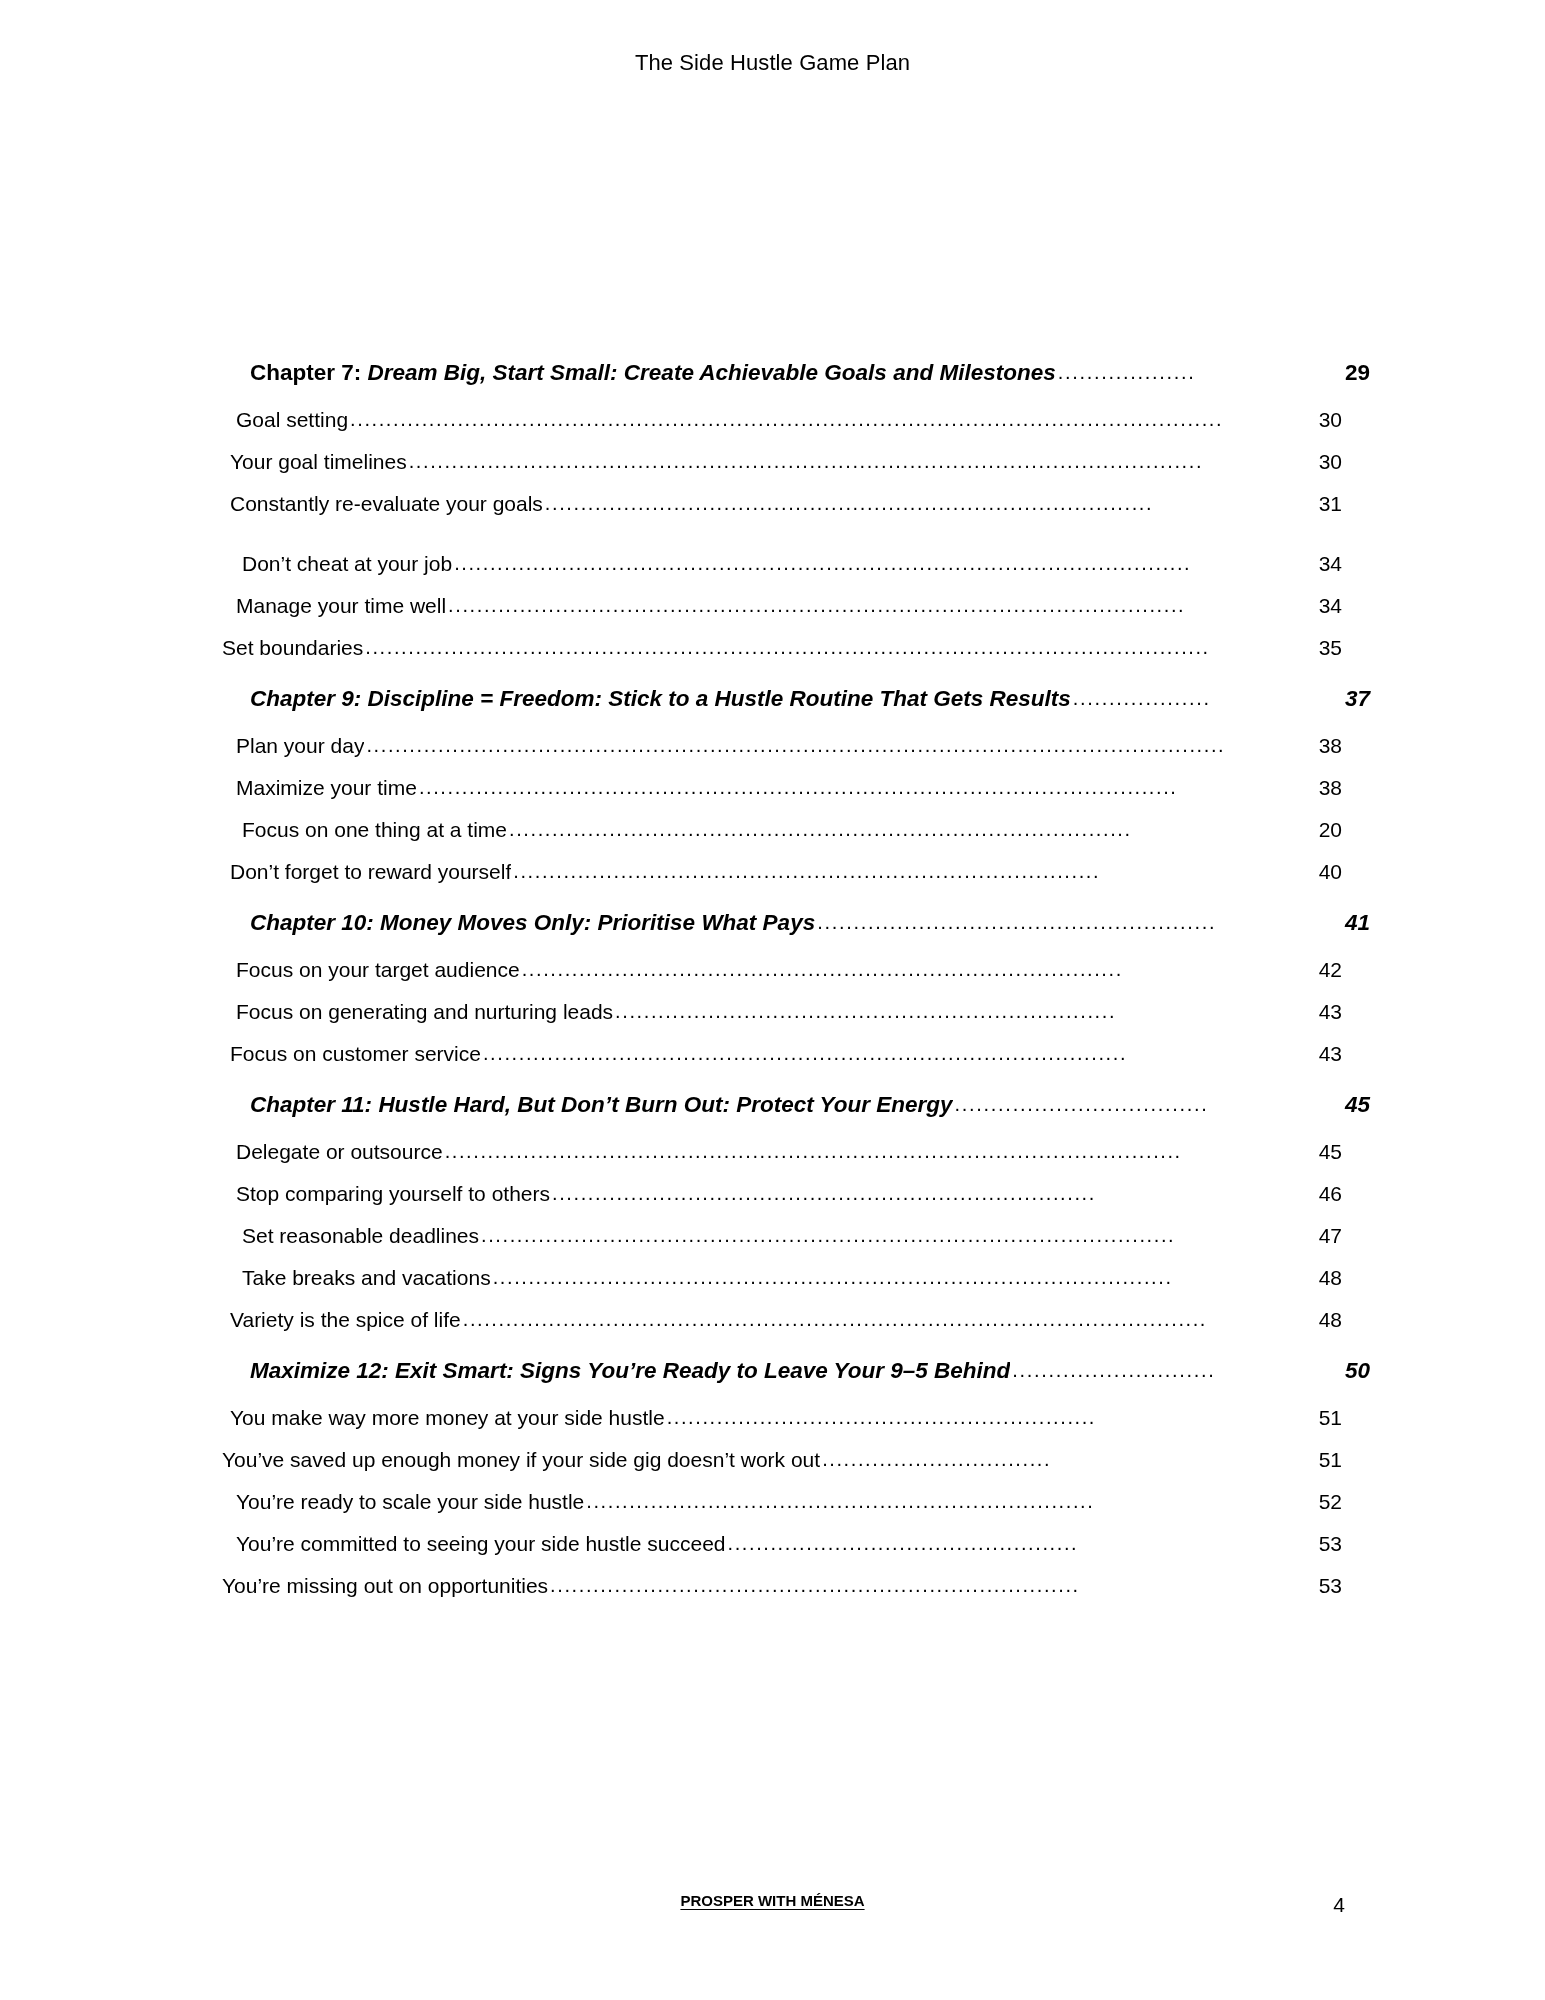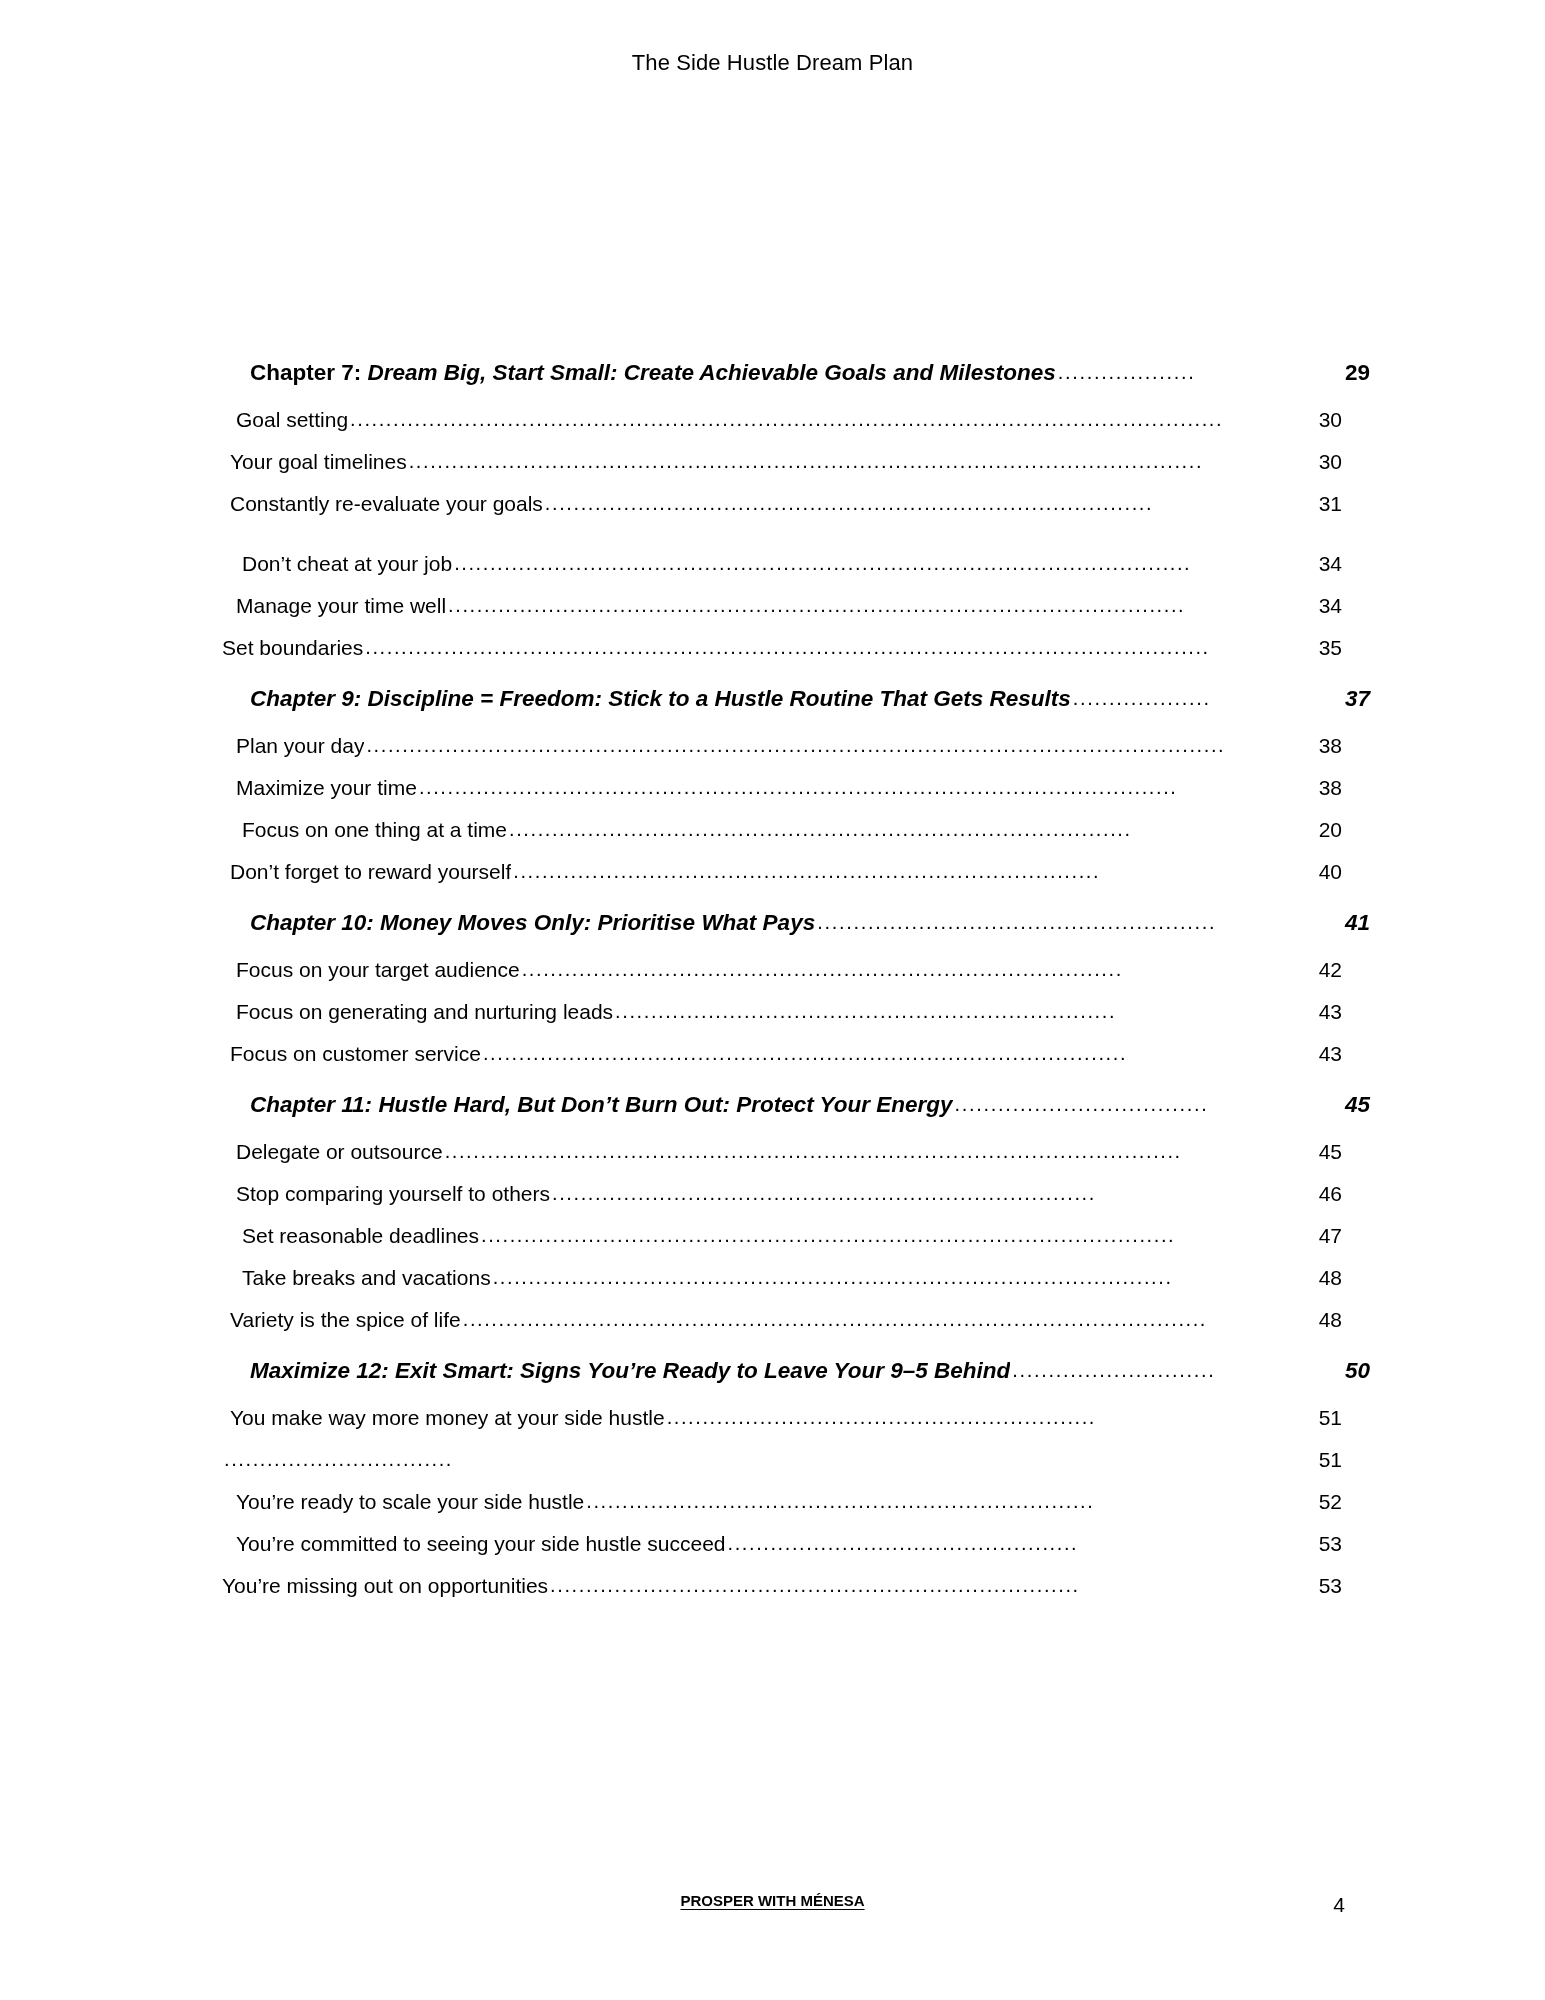--- a/index.html
+++ b/index.html
@@ -150,21 +150,21 @@
     top: 1px;
     font-size: 21px;
     font-weight: normal;
   }
 </style>
 </head>
 <body>
 
 <div class="page">
 
-  <div class="running-header">The Side Hustle Dream Plan</div>
+  <div class="running-header">The Side Hustle Game Plan</div>
 
   <div class="toc" id="toc-root">
       <div class="toc-entry level-chapter ind-0">
         <span class="entry-text"><span class="ch-label">Chapter 7: </span><span>Dream Big, Start Small: Create Achievable Goals and Milestones</span></span>
         <span class="leader">...................</span>
         <span class="page-num">29</span>
       </div>
       <div class="row-gap"></div>
       <div class="toc-entry level-sub ind-2">
         <span class="entry-text"><span>Goal setting</span></span>
@@ -299,20 +299,21 @@
         <span class="page-num">50</span>
       </div>
       <div class="row-gap"></div>
       <div class="toc-entry level-sub ind-1">
         <span class="entry-text"><span>You make way more money at your side hustle</span></span>
         <span class="leader">............................................................</span>
         <span class="page-num">51</span>
       </div>
       <div class="row-gap"></div>
       <div class="toc-entry level-sub ind-0">
+        <span class="entry-text"><span>You’ve saved up enough money if your side gig doesn’t work out</span></span>
         <span class="leader">................................</span>
         <span class="page-num">51</span>
       </div>
       <div class="row-gap"></div>
       <div class="toc-entry level-sub ind-2">
         <span class="entry-text"><span>You’re ready to scale your side hustle</span></span>
         <span class="leader">.......................................................................</span>
         <span class="page-num">52</span>
       </div>
       <div class="row-gap"></div>

